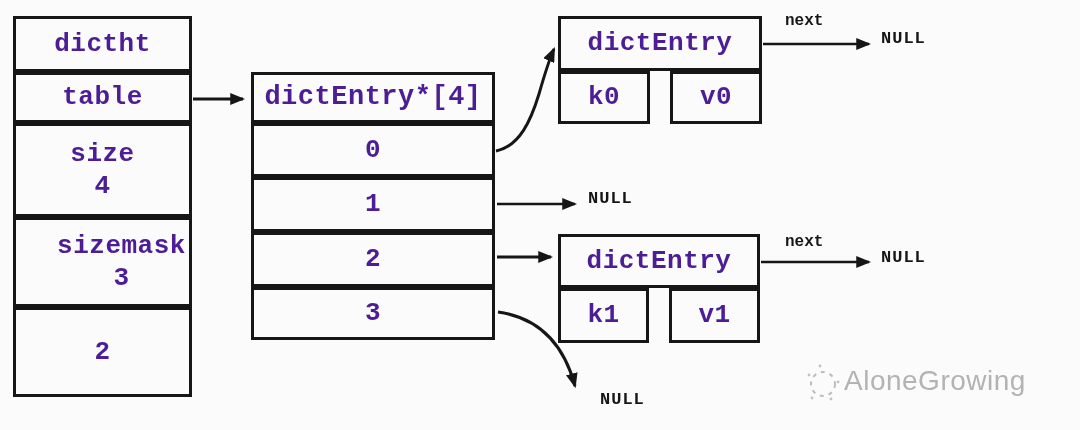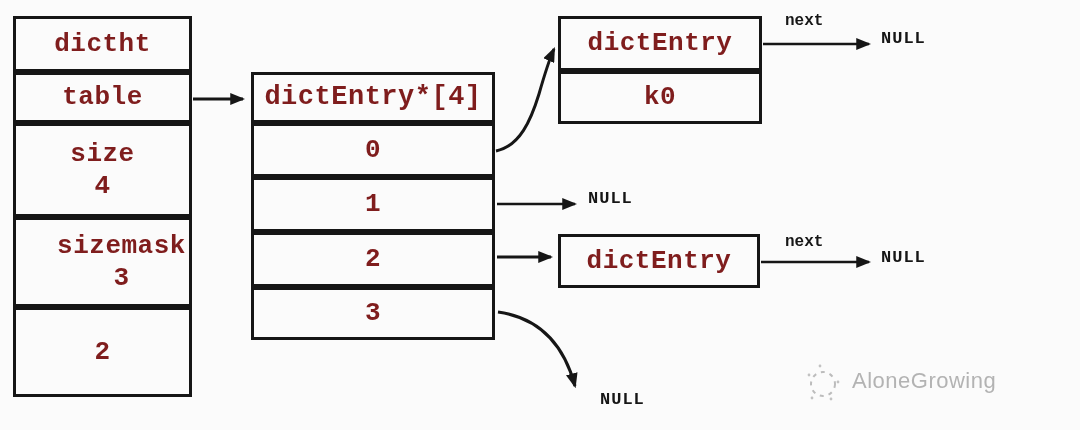--- a/index.html
+++ b/index.html
@@ -24,43 +24,42 @@
   .struct-box { position: absolute; display: flex; flex-direction: column; }
   .cell {
     border: 3px solid #161616;
     background: #fbfbfb;
     display: flex;
     flex-direction: column;
     align-items: center;
     justify-content: center;
     font-weight: bold;
     font-size: 26px;
-    color: #7f1d1d;
+    color: #4c1d95;
     line-height: 1.25;
     letter-spacing: 0.5px;
   }
   .kv-row { display: flex; gap: 20px; }
   .kv-row .cell { flex: 1; }
   .floating-label {
     position: absolute;
     font-weight: bold;
     color: #161616;
     white-space: nowrap;
   }
   .null-label { font-size: 17px; letter-spacing: 1px; }
   .next-label { font-size: 16px; }
   .watermark {
     position: absolute;
     left: 800px; top: 358px;
     display: flex;
     align-items: center;
-    gap: 8px;
     color: #b3b3b3;
     font-family: "Liberation Sans", sans-serif;
-    font-size: 22px;
+    font-size: 28px;
     letter-spacing: 0.5px;
     text-align: right;
   }
 </style>
 </head>
 <body>
 
 <div class="canvas">
 
   <svg class="arrow-layer" viewBox="0 0 1080 430">
@@ -119,28 +118,37 @@
   </div>
 
   <div class="struct-box" style="left:558px; top:16px; width:204px;">
     <div class="cell" style="height:55px;">
       <span>dictEntry</span>
     </div>
     <div class="kv-row" style="height:53px;">
       <div class="cell">
         <span>k0</span>
       </div>
+      <div class="cell">
+        <span>v0</span>
+      </div>
     </div>
   </div>
 
   <div class="struct-box" style="left:558px; top:234px; width:202px;">
     <div class="cell" style="height:54px;">
       <span>dictEntry</span>
     </div>
     <div class="kv-row" style="height:55px;">
+      <div class="cell">
+        <span>k1</span>
+      </div>
+      <div class="cell">
+        <span>v1</span>
+      </div>
     </div>
   </div>
 
   <div class="floating-label next-label" style="left:785px; top:12px;">next</div>
   <div class="floating-label null-label" style="left:881px; top:29px;">NULL</div>
 
   <div class="floating-label null-label" style="left:588px; top:189px;">NULL</div>
 
   <div class="floating-label next-label" style="left:785px; top:233px;">next</div>
   <div class="floating-label null-label" style="left:881px; top:248px;">NULL</div>

